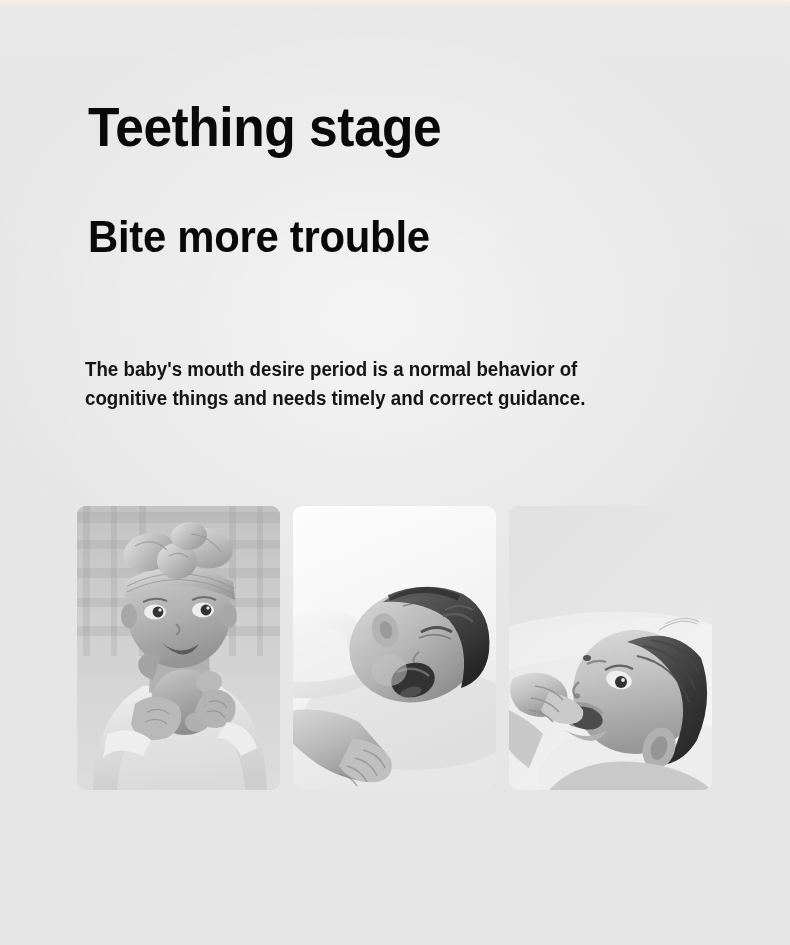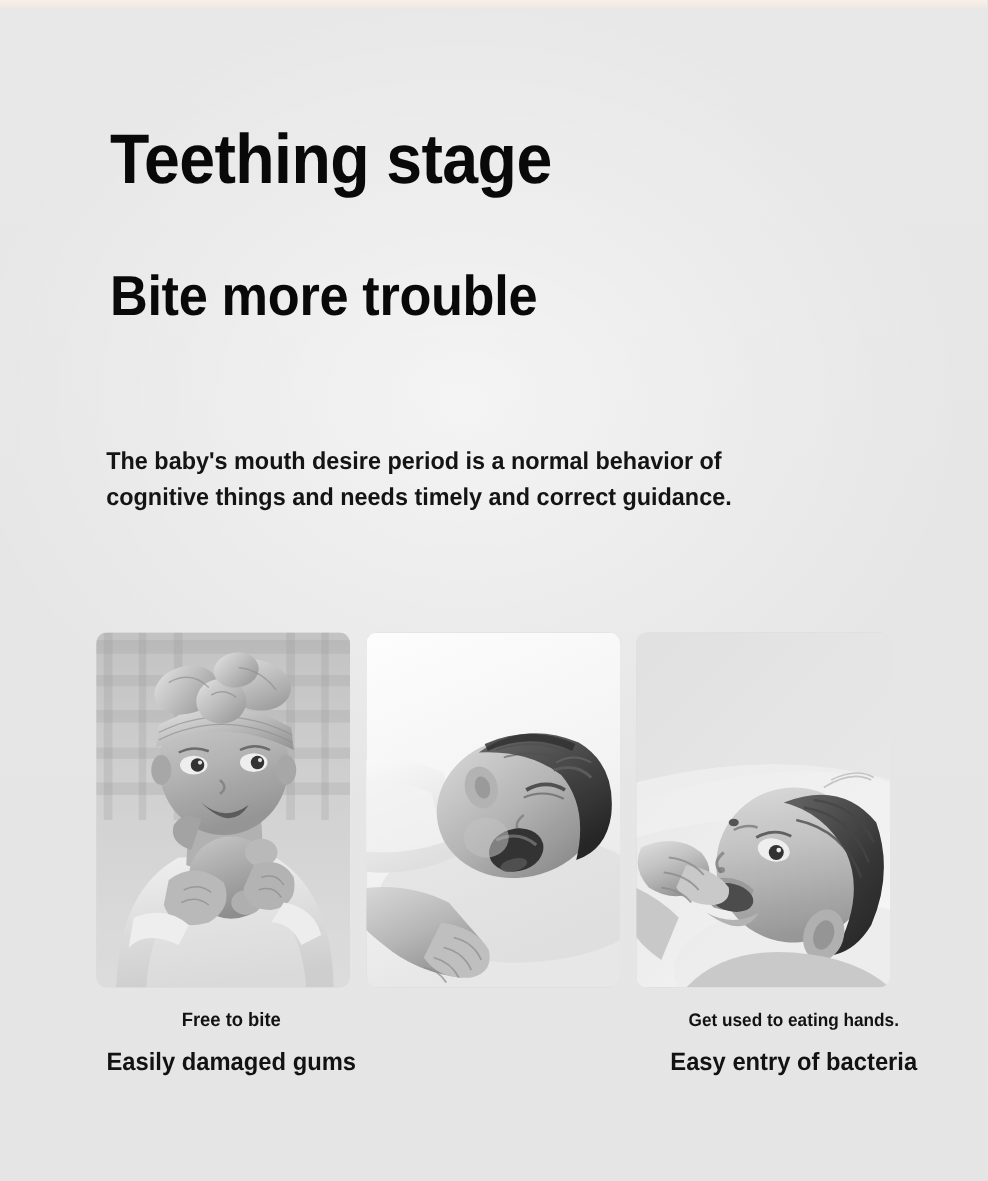--- a/index.html
+++ b/index.html
@@ -398,26 +398,18 @@
 
         <path d="M40 284 Q70 252 126 256 Q176 260 203 284 Z" fill="#cdc6bf"></path>
         <rect width="203" height="284" fill="#ffffff" opacity="0.05"></rect>
       </svg>
     </div>
 
   </div>
 
   <div class="captions">
 
-    <div class="cap-col c1">
-      <div class="cap-top">Free to bite</div>
-      <div class="cap-bottom">Easily damaged gums</div>
-    </div>
-
-
-    <div class="cap-col c3">
-      <div class="cap-top">Get used to eating hands.</div>
-      <div class="cap-bottom">Easy entry of bacteria</div>
-    </div>
+
+
 
   </div>
 
 </div>
 
 </body></html>

